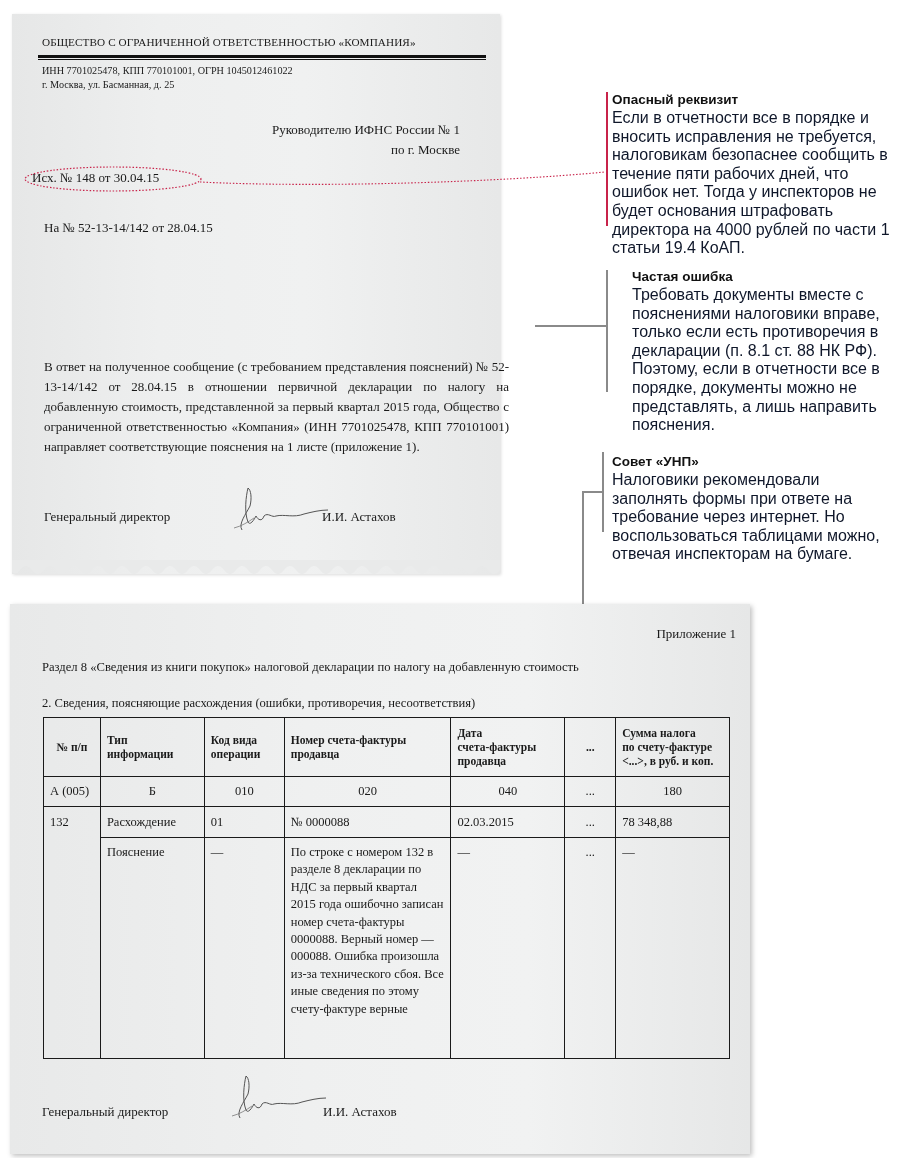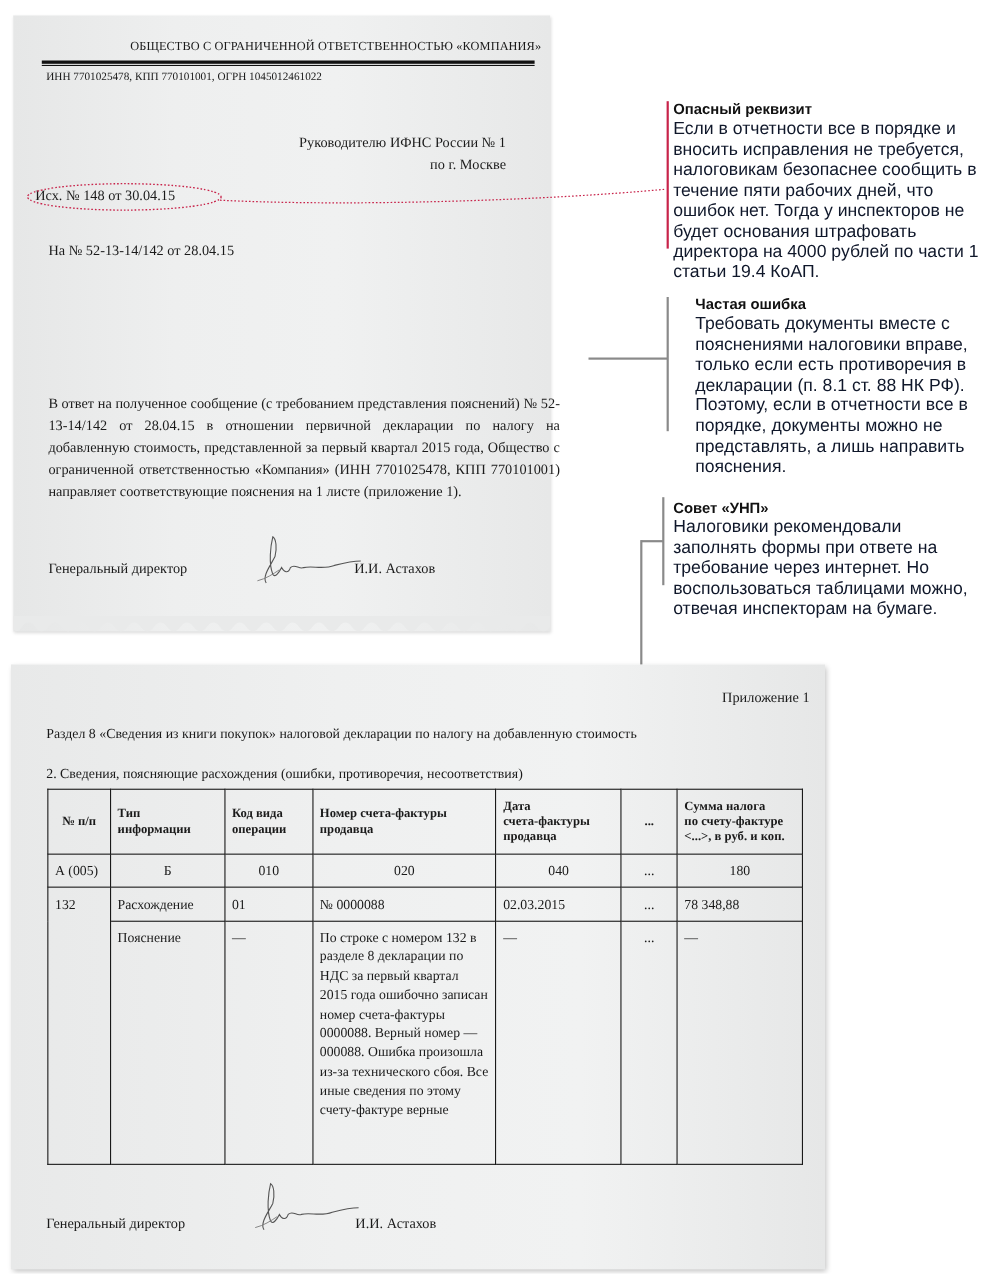--- a/index.html
+++ b/index.html
@@ -9,21 +9,21 @@
     
     .paper1 {
       position: absolute; left: 12px; top: 14px; width: 488px; height: 560px;
       background: linear-gradient(90deg, #e6e7e7 0%, #eeefef 30%, #f0f1f1 60%, #e7e8e8 100%);
       box-shadow: 1px 1px 3px rgba(0,0,0,0.15);
     }
     .paper1-wave {
       position: absolute; left: 12px; top: 560px; width: 488px; height: 20px;
     }
     .p1-company {
-      position: absolute; left: 30px; top: 22px; width: 450px; text-align: right;
+      position: absolute; left: 30px; top: 22px; width: 450px; text-align: left;
       font-size: 11.2px; letter-spacing: 0.1px; font-family: "Liberation Serif", serif;
     }
     .p1-rule1 { position: absolute; left: 26px; top: 41px; width: 448px; height: 2.5px; background: #111; }
     .p1-rule2 { position: absolute; left: 26px; top: 44.5px; width: 448px; height: 1px; background: #111; }
     .p1-ids { position: absolute; left: 30px; top: 50px; width: 450px; font-size: 10.2px; line-height: 14px; font-family: "Liberation Serif", serif; }
     .p1-recipient { position: absolute; right: 40px; top: 106px; text-align: right; font-size: 13px; line-height: 20px; font-family: "Liberation Serif", serif; }
 
     .p1-outref-wrap { position: absolute; left: 26px; top: 169px; }
     .p1-outref { font-size: 13px; font-family: "Liberation Serif", serif; padding: 1px 4px 1px 6px; }
     .p1-inref { position: absolute; left: 32px; top: 206px; font-size: 13px; font-family: "Liberation Serif", serif; }
@@ -75,20 +75,21 @@
   </style>
 </head>
 <body>
 
 <div class="paper1">
   <div class="p1-company">ОБЩЕСТВО С ОГРАНИЧЕННОЙ ОТВЕТСТВЕННОСТЬЮ «КОМПАНИЯ»</div>
   <div class="p1-rule1"></div>
   <div class="p1-rule2"></div>
   <div class="p1-ids">
     <div>ИНН 7701025478, КПП 770101001, ОГРН 1045012461022</div>
+    <div>г. Москва, ул. Басманная, д. 25</div>
   </div>
   <div class="p1-recipient">
     <div>Руководителю ИФНС России № 1</div>
     <div>по г. Москве</div>
   </div>
 
   <div class="p1-inref">На № 52-13-14/142 от 28.04.15</div>
 
   <div class="p1-body">В ответ на полученное сообщение (с требованием представления пояснений) № 52-13-14/142 от 28.04.15 в отношении первичной декларации по налогу на добавленную стоимость, представленной за первый квартал 2015 года, Общество с ограниченной ответственностью «Компания» (ИНН 7701025478, КПП 770101001) направляет соответствующие пояснения на 1 листе (приложение 1).</div>
 

